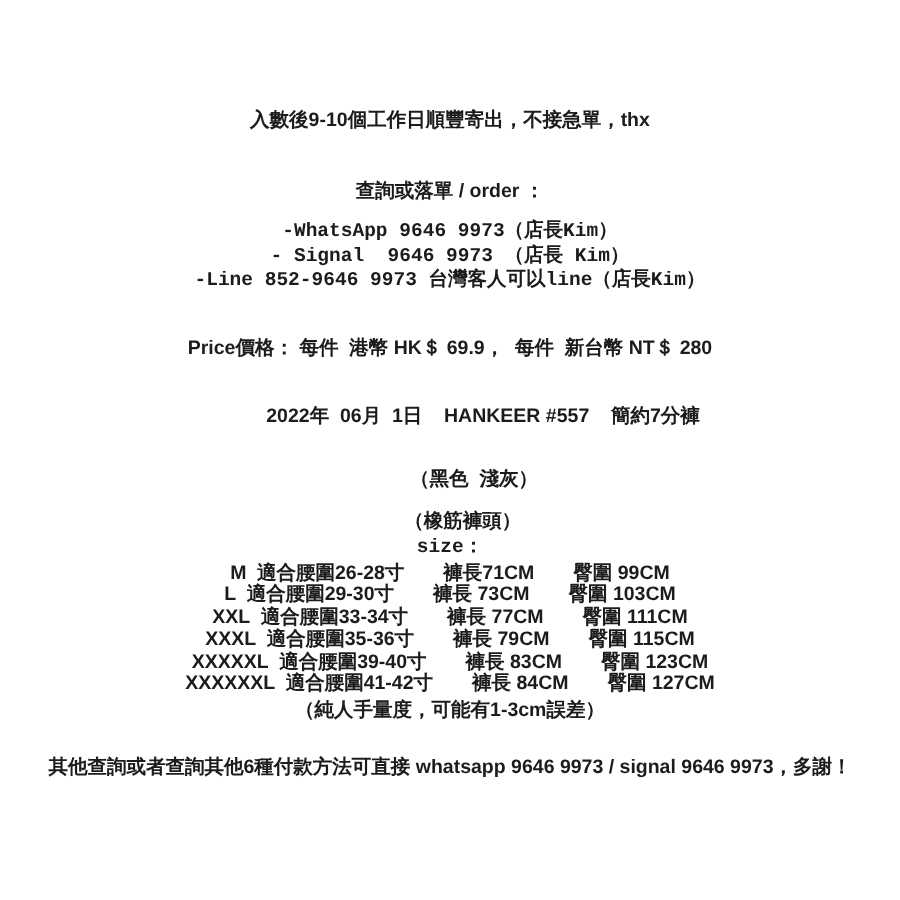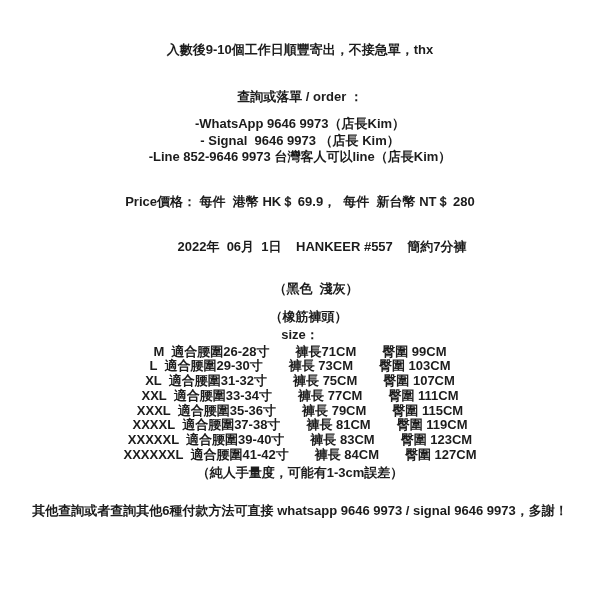--- a/index.html
+++ b/index.html
@@ -9,29 +9,29 @@
     height: 600px;
     overflow: hidden;
     background: #ffffff;
     font-family: "Liberation Sans", sans-serif;
     font-weight: 700;
     font-size: 13px;
     color: #1c1c1c;
     text-align: center;
   }
   .line { white-space: pre-wrap; line-height: 16px; }
-  .l-shipping  { padding-top: 42px; }
+  .l-shipping  { padding-top: 72px; }
   .l-order     { margin-top: 31px; }
-  .contacts    { margin-top: 11px; }
+  .contacts    { margin-top: 11px; font-family: Liberation Mono, monospace; }
   .contacts .line { line-height: 16.5px; }
   .l-price     { margin-top: 28px; }
   .l-product   { margin-top: 29px; padding-left: 44px; }
   .l-colors    { margin-top: 26px; margin-left: 32px; }
   .l-elastic   { margin-top: 12px; padding-left: 17px; }
-  .l-sizehead  { margin-top: 2px; }
+  .l-sizehead  { margin-top: 2px; font-family: Liberation Mono, monospace; }
   .size-table  { margin-top: 2px; }
   .size-row {
     display: flex;
     justify-content: center;
     line-height: 14.8px;
     white-space: pre-wrap;
   }
   .size-row .c-size  { margin-right: 7px; }
   .size-row .c-waist { margin-right: 26px; }
   .size-row .c-len   { margin-right: 26px; }
@@ -70,42 +70,30 @@
       <span class="c-len">褲長71CM</span>
       <span class="c-hip">臀圍 99CM</span>
     </div>
     <div class="size-row">
       <span class="c-size">L</span>
       <span class="c-waist">適合腰圍29-30寸</span>
       <span class="c-len">褲長 73CM</span>
       <span class="c-hip">臀圍 103CM</span>
     </div>
     <div class="size-row">
-      <span class="c-size">XL</span>
-      <span class="c-waist">適合腰圍31-32寸</span>
-      <span class="c-len">褲長 75CM</span>
-      <span class="c-hip">臀圍 107CM</span>
-    </div>
-    <div class="size-row">
       <span class="c-size">XXL</span>
       <span class="c-waist">適合腰圍33-34寸</span>
       <span class="c-len">褲長 77CM</span>
       <span class="c-hip">臀圍 111CM</span>
     </div>
     <div class="size-row">
       <span class="c-size">XXXL</span>
       <span class="c-waist">適合腰圍35-36寸</span>
       <span class="c-len">褲長 79CM</span>
       <span class="c-hip">臀圍 115CM</span>
-    </div>
-    <div class="size-row">
-      <span class="c-size">XXXXL</span>
-      <span class="c-waist">適合腰圍37-38寸</span>
-      <span class="c-len">褲長 81CM</span>
-      <span class="c-hip">臀圍 119CM</span>
     </div>
     <div class="size-row">
       <span class="c-size">XXXXXL</span>
       <span class="c-waist">適合腰圍39-40寸</span>
       <span class="c-len">褲長 83CM</span>
       <span class="c-hip">臀圍 123CM</span>
     </div>
     <div class="size-row">
       <span class="c-size">XXXXXXL</span>
       <span class="c-waist">適合腰圍41-42寸</span>

